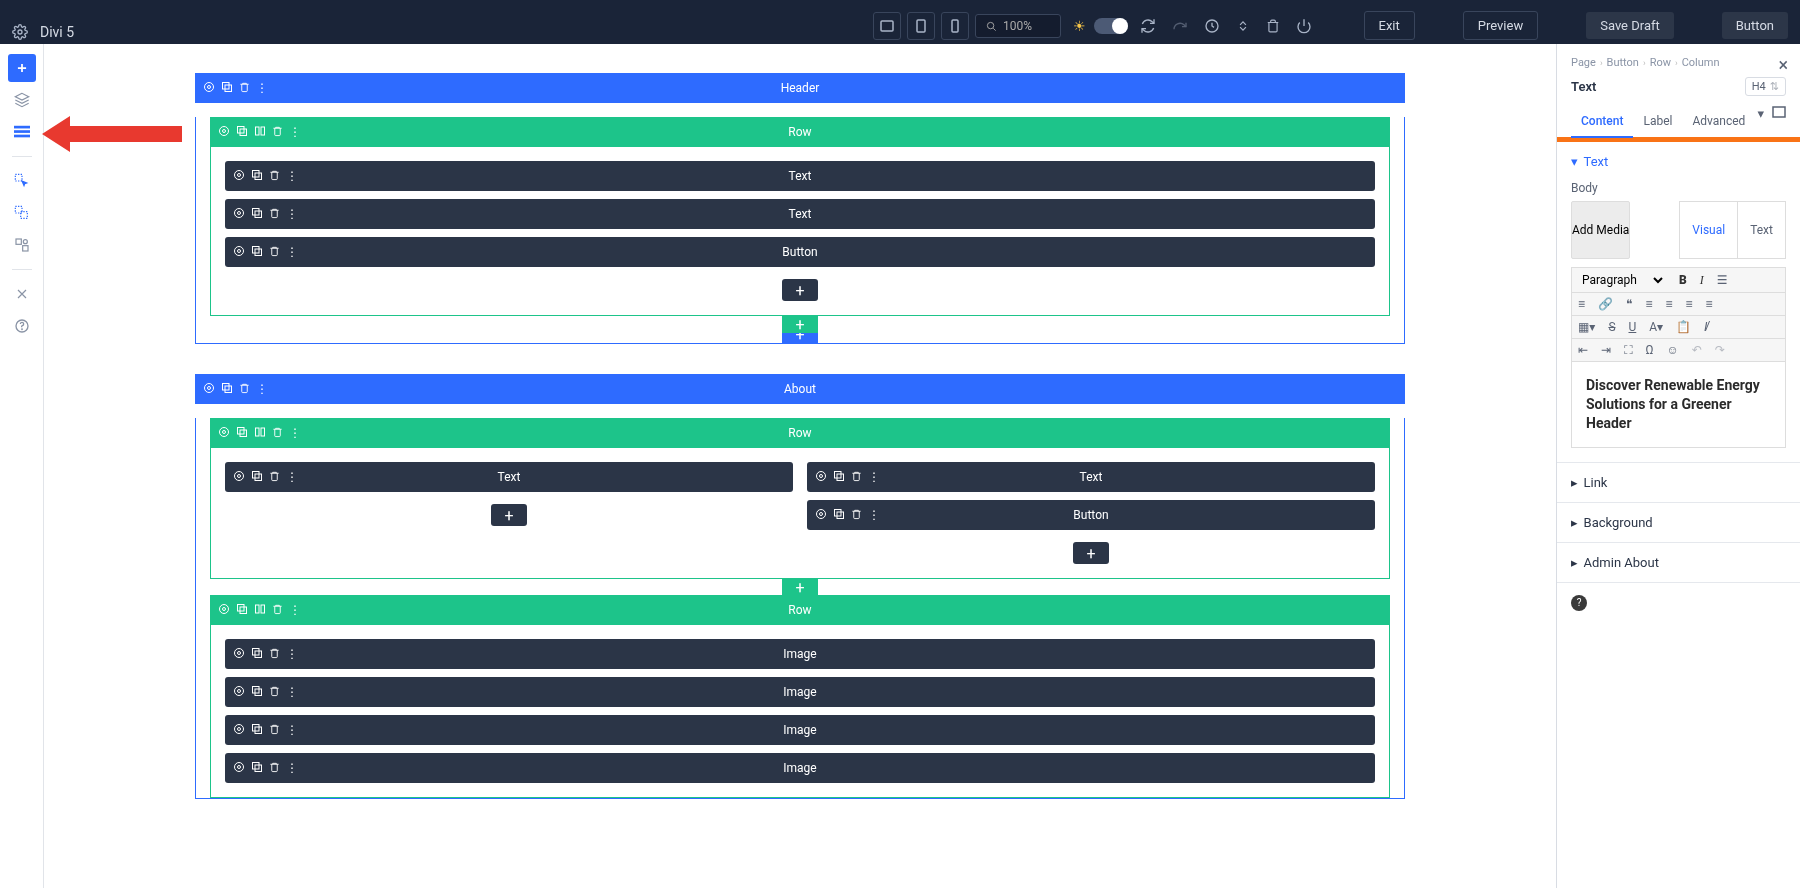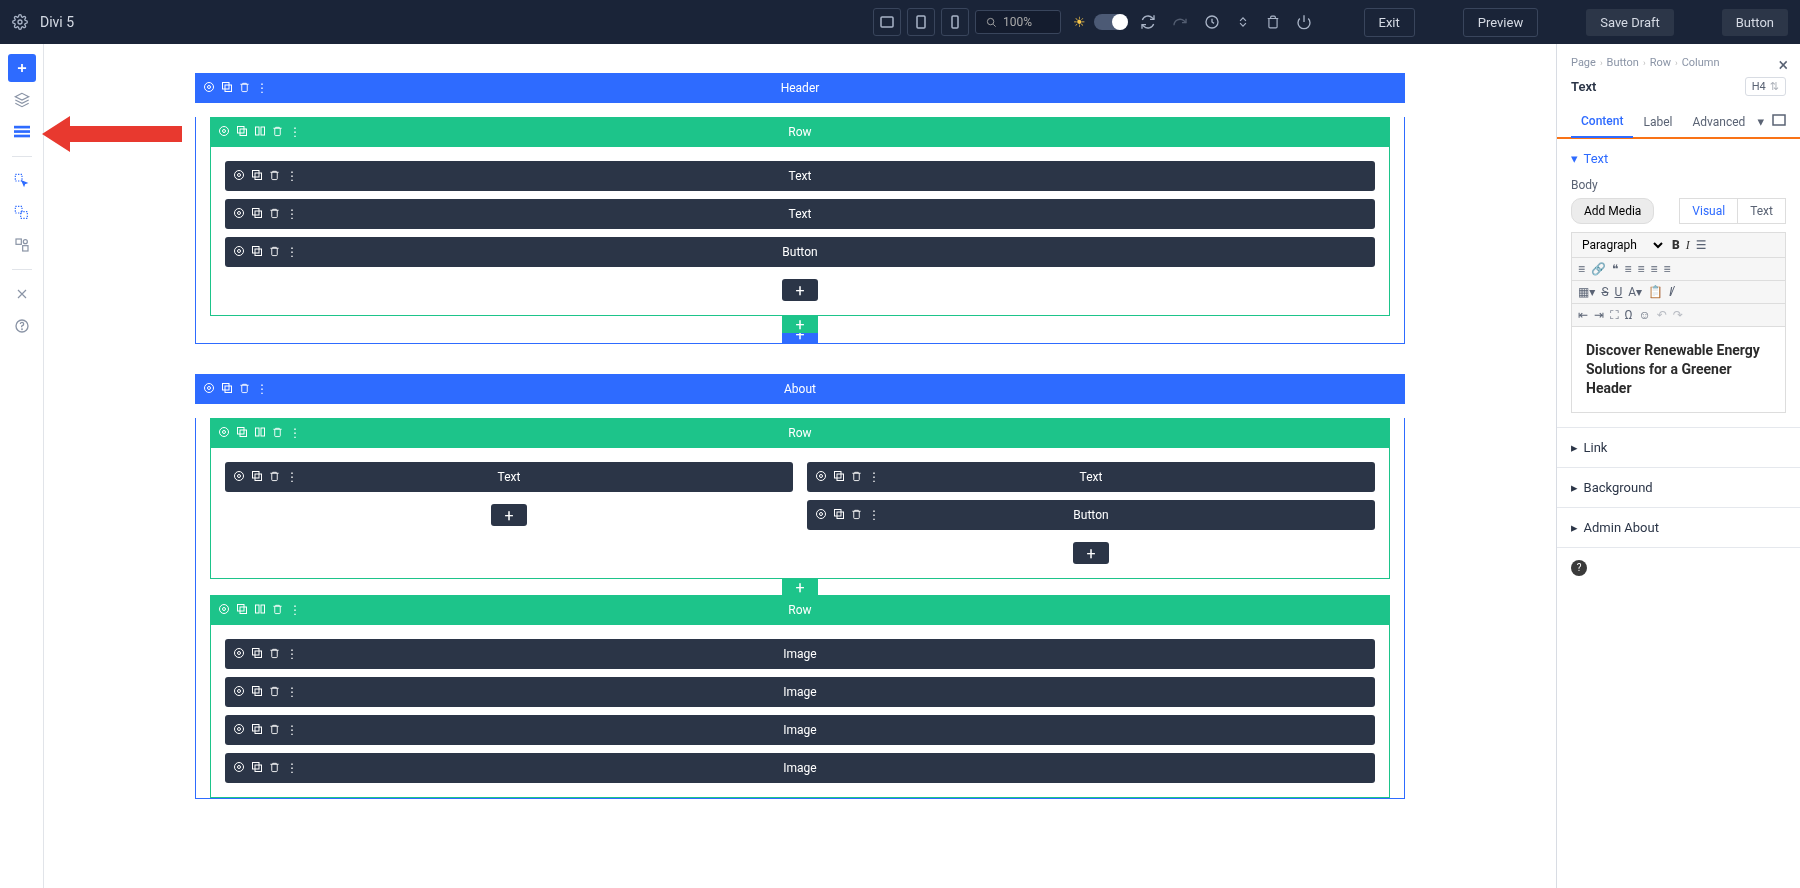--- a/index.html
+++ b/index.html
@@ -1,20 +1,20 @@
 <!DOCTYPE html>
 <html><head>
 <meta charset="utf-8">
 <style>
 * { margin: 0; padding: 0; box-sizing: border-box; font-family: -apple-system, BlinkMacSystemFont, "Segoe UI", Roboto, sans-serif; }
 body { background: #0f1b2d; overflow: hidden; }
 .app { display: flex; flex-direction: column; height: 888px; width: 1800px; }
 
 
-.topbar { height: 44px; background: #1a2438; display: flex; align-items: center; padding: 4px 12px; gap: 12px; }
+.topbar { height: 44px; background: #1a2438; display: flex; align-items: flex-end; padding: 4px 12px; gap: 12px; }
 .tb-left { display: flex; align-items: center; gap: 12px; flex: 1; }
 .tb-center { display: flex; align-items: center; gap: 6px; }
 .tb-right { display: flex; align-items: center; gap: 8px; }
 .gear-ico { color: #a9b4c7; cursor: pointer; }
 .app-title { color: #d5dae4; font-size: 14px; }
 .device-btn { width: 28px; height: 28px; border: 1px solid #39455c; border-radius: 3px; display: flex; align-items: center; justify-content: center; color: #a9b4c7; cursor: pointer; }
 .zoom-box { display: flex; align-items: center; gap: 6px; background: #141c2e; border: 1px solid #39455c; border-radius: 3px; padding: 4px 10px; color: #aaa; font-size: 12px; width: 86px; }
 .toggle { width: 34px; height: 16px; background: #4c5a75; border-radius: 10px; position: relative; cursor: pointer; }
 .toggle::after { content:''; position:absolute; width:16px; height:16px; background:#fff; border-radius:50%; left: 18px; top:0; }
 .sunico { color: #f6c549; font-size: 14px; }
@@ -56,36 +56,36 @@
 .row-wrap + .row-wrap { margin-top: 16px; }
 .sec-body { border: 1px solid #2e6bff; border-top: none; padding-bottom: 0; }
 
 
 .rpanel { width: 244px; background: #fff; border-left: 1px solid #d8dce3; display: flex; flex-direction: column; font-size: 13px; }
 .bread { padding: 12px 14px 4px; display: flex; align-items: center; gap: 4px; color: #8a94a6; font-size: 11px; position: relative; }
 .bread .x { position: absolute; right: 12px; top: 10px; font-size: 18px; color: #5a6374; cursor: pointer; }
 .panel-title-row { padding: 4px 14px 10px; display: flex; align-items: center; justify-content: space-between; }
 .panel-title { font-weight: 600; color: #2b3547; }
 .hbadge { border: 1px solid #d8dce3; border-radius: 3px; padding: 2px 6px; font-size: 11px; color: #5a6374; display: flex; gap: 4px; }
-.tabs { display: flex; border-bottom: 2px solid #f97316; padding: 0 14px; align-items: center; }
+.tabs { display: flex; border-bottom: 5px solid #f97316; padding: 0 14px; }
 .tab { padding: 8px 10px; font-size: 12px; color: #5a6374; cursor: pointer; }
 .tab.active { color: #2e6bff; border-bottom: 2px solid #2e6bff; margin-bottom: -1px; font-weight: 500; }
 .tab-right { margin-left: auto; display: flex; gap: 8px; color: #5a6374; }
 .acc { border-bottom: 1px solid #e5e8ed; }
 .acc-head { padding: 12px 14px; display: flex; align-items: center; gap: 6px; cursor: pointer; color: #2b3547; font-size: 13px; }
 .acc-head.open { color: #2e6bff; }
 .acc-body { padding: 0 14px 14px; }
 .fld-label { font-size: 12px; color: #5a6374; margin-bottom: 6px; }
 .media-row { display: flex; gap: 8px; margin-bottom: 8px; }
-.btn-media { background: #ececec; border: 1px solid #ddd; padding: 5px 12px; font-size: 12px; cursor: pointer; border-radius: 10px; }
+.btn-media { background: #ececec; border: 1px solid #ddd; padding: 5px 0; font-size: 12px; cursor: pointer; border-radius: 2px; }
 .ed-tabs { display: flex; margin-left: auto; }
-.ed-tab { padding: 5px 12px; font-size: 12px; border: 1px solid #ddd; cursor: pointer; color: #2e6bff; }
+.ed-tab { padding: 21px 12px; font-size: 12px; border: 1px solid #ddd; cursor: pointer; color: #2e6bff; }
 .ed-tab + .ed-tab { border-left: none; }
 .editor { border: 1px solid #ddd; }
-.ed-tb { background: #f6f6f6; padding: 4px 6px; display: flex; flex-wrap: wrap; gap: 6px; align-items: center; border-bottom: 1px solid #ddd; font-size: 12px; color: #5a6374; }
+.ed-tb { background: #f6f6f6; padding: 4px 6px; display: flex; flex-wrap: wrap; gap: 13px; align-items: center; border-bottom: 1px solid #ddd; font-size: 12px; color: #5a6374; }
 .ed-sel { font-size: 12px; border: none; background: transparent; width: 88px; }
 .ed-content { padding: 14px; font-weight: 700; font-size: 14px; color: #2b2b2b; line-height: 1.35; }
 .help-ico { width: 16px; height: 16px; border-radius: 50%; background: #3a3a3a; color: #fff; display: flex; align-items: center; justify-content: center; font-size: 10px; margin: 12px 14px; cursor: pointer; }
 .chev { color: #bbb; font-size: 9px; }
 
 svg { display: block; }
 </style>
 </head>
 <body>
 

